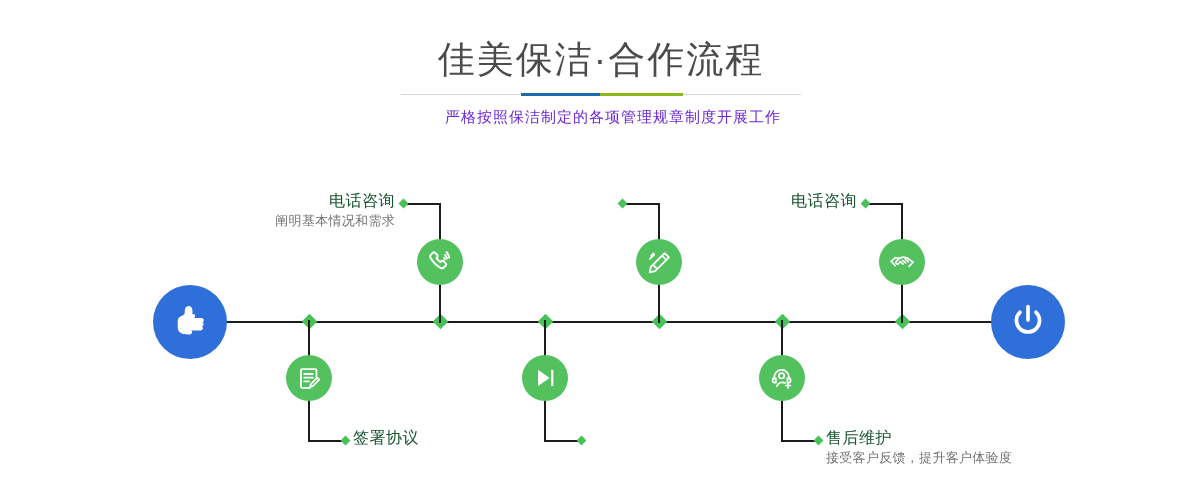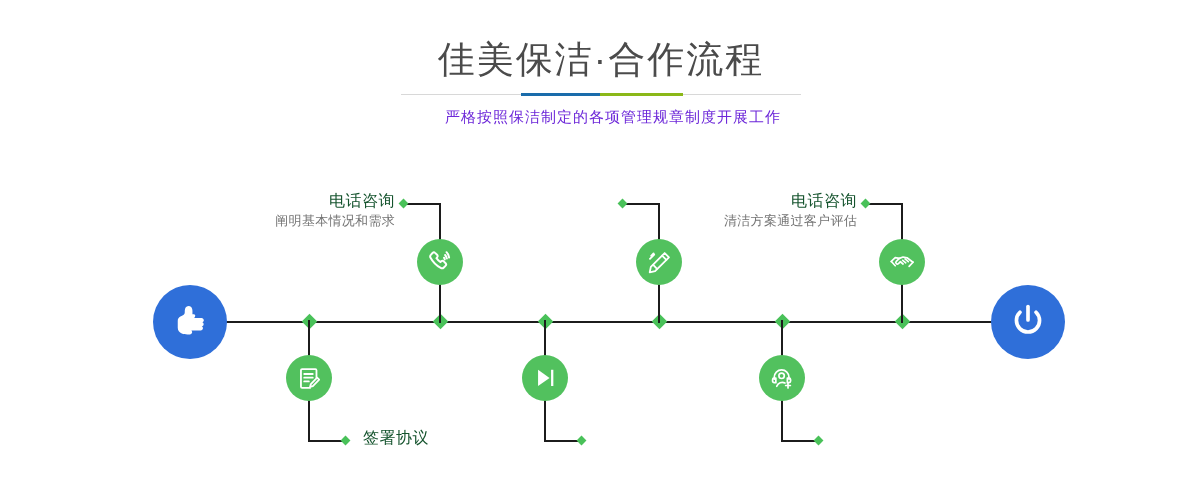--- a/index.html
+++ b/index.html
@@ -225,21 +225,21 @@
     <span>
       <svg width="27" height="27" viewBox="0 0 24 24" fill="none" stroke="#ffffff" stroke-width="1.6" stroke-linecap="round" stroke-linejoin="round">
         <path d="M18.2 11.4V4.6a1 1 0 0 0-1-1H5.4a1 1 0 0 0-1 1v14.8a1 1 0 0 0 1 1h7.1"></path>
         <path d="M7.3 8h7.6"></path>
         <path d="M7.3 11.3h7.6"></path>
         <path d="M7.3 14.6h4.1"></path>
         <path d="M20.6 13.1 15 18.7l-2.5.7.7-2.5 5.6-5.6z"></path>
       </svg>
     </span>
   </div>
-  <div class="lbl down" style="left:353px; top:427px; width:300px;margin-left:10px;">
+  <div class="lbl down" style="left:353px; top:427px; width:300px;">
     <div class="t">签署协议</div>
   </div>
 
   <div class="node-diamond" style="left:654px; top:316px;"></div>
   <div class="stem" style="left:658px; top:203px; height:120px;"></div>
   <div class="lead" style="left:623px; top:203px; width:36px;"></div>
   <div class="label-diamond" style="left:619px; top:200px;"></div>
   <div class="badge" style="left:636px; top:239px;">
     <span>
       <svg width="27" height="27" viewBox="0 0 24 24" fill="none" stroke="#ffffff" stroke-width="1.6" stroke-linecap="round" stroke-linejoin="round">
@@ -279,34 +279,37 @@
         <path d="M10.6 11.8l2.3 1.9"></path>
         <path d="M12.6 10.6l2.6 2.1"></path>
         <path d="M14.6 9.4l2.8 2.3"></path>
         <path d="M3.1 11.8l3.1 3.4"></path>
         <path d="M21.4 12.2l-3.3 3.5"></path>
       </svg>
     </span>
   </div>
   <div class="lbl up" style="left:583px; top:190px; width:274px;">
     <div class="t">电话咨询</div>
-    <div class="s">清洁方案通过客户评估</div>
   </div>
 
   <div class="node-diamond" style="left:777px; top:316px;"></div>
   <div class="stem" style="left:781px; top:320px; height:121px;"></div>
   <div class="lead" style="left:781px; top:440px; width:36px;"></div>
   <div class="label-diamond" style="left:815px; top:437px;"></div>
   <div class="badge" style="left:759px; top:355px;">
     <span>
       <svg width="27" height="27" viewBox="0 0 24 24" fill="none" stroke="#ffffff" stroke-width="1.5" stroke-linecap="round" stroke-linejoin="round">
         <path d="M4.6 12.6V11a6.6 6.6 0 0 1 13.2 0v1.6"></path>
         <path d="M4.6 11.6h1.5v4.1H4.6a1.4 1.4 0 0 1-1.4-1.4v-1.3a1.4 1.4 0 0 1 1.4-1.4z"></path>
         <path d="M17.8 11.6h-1.5v4.1h1.5a1.4 1.4 0 0 0 1.4-1.4v-1.3a1.4 1.4 0 0 0-1.4-1.4z"></path>
         <circle cx="11.2" cy="9.6" r="2.4"></circle>
         <path d="M6.9 18.9a5.2 5.2 0 0 1 7.3-2.8"></path>
         <path d="M16.9 16.1v4.3"></path>
         <path d="M14.8 18.2h4.2"></path>
       </svg>
     </span>
   </div>
+  <div class="lbl down" style="left:826px; top:427px; width:330px;">
+    <div class="t">售后维护</div>
+    <div class="s">接受客户反馈，提升客户体验度</div>
+  </div>
 
 </div>
 
 </body></html>

